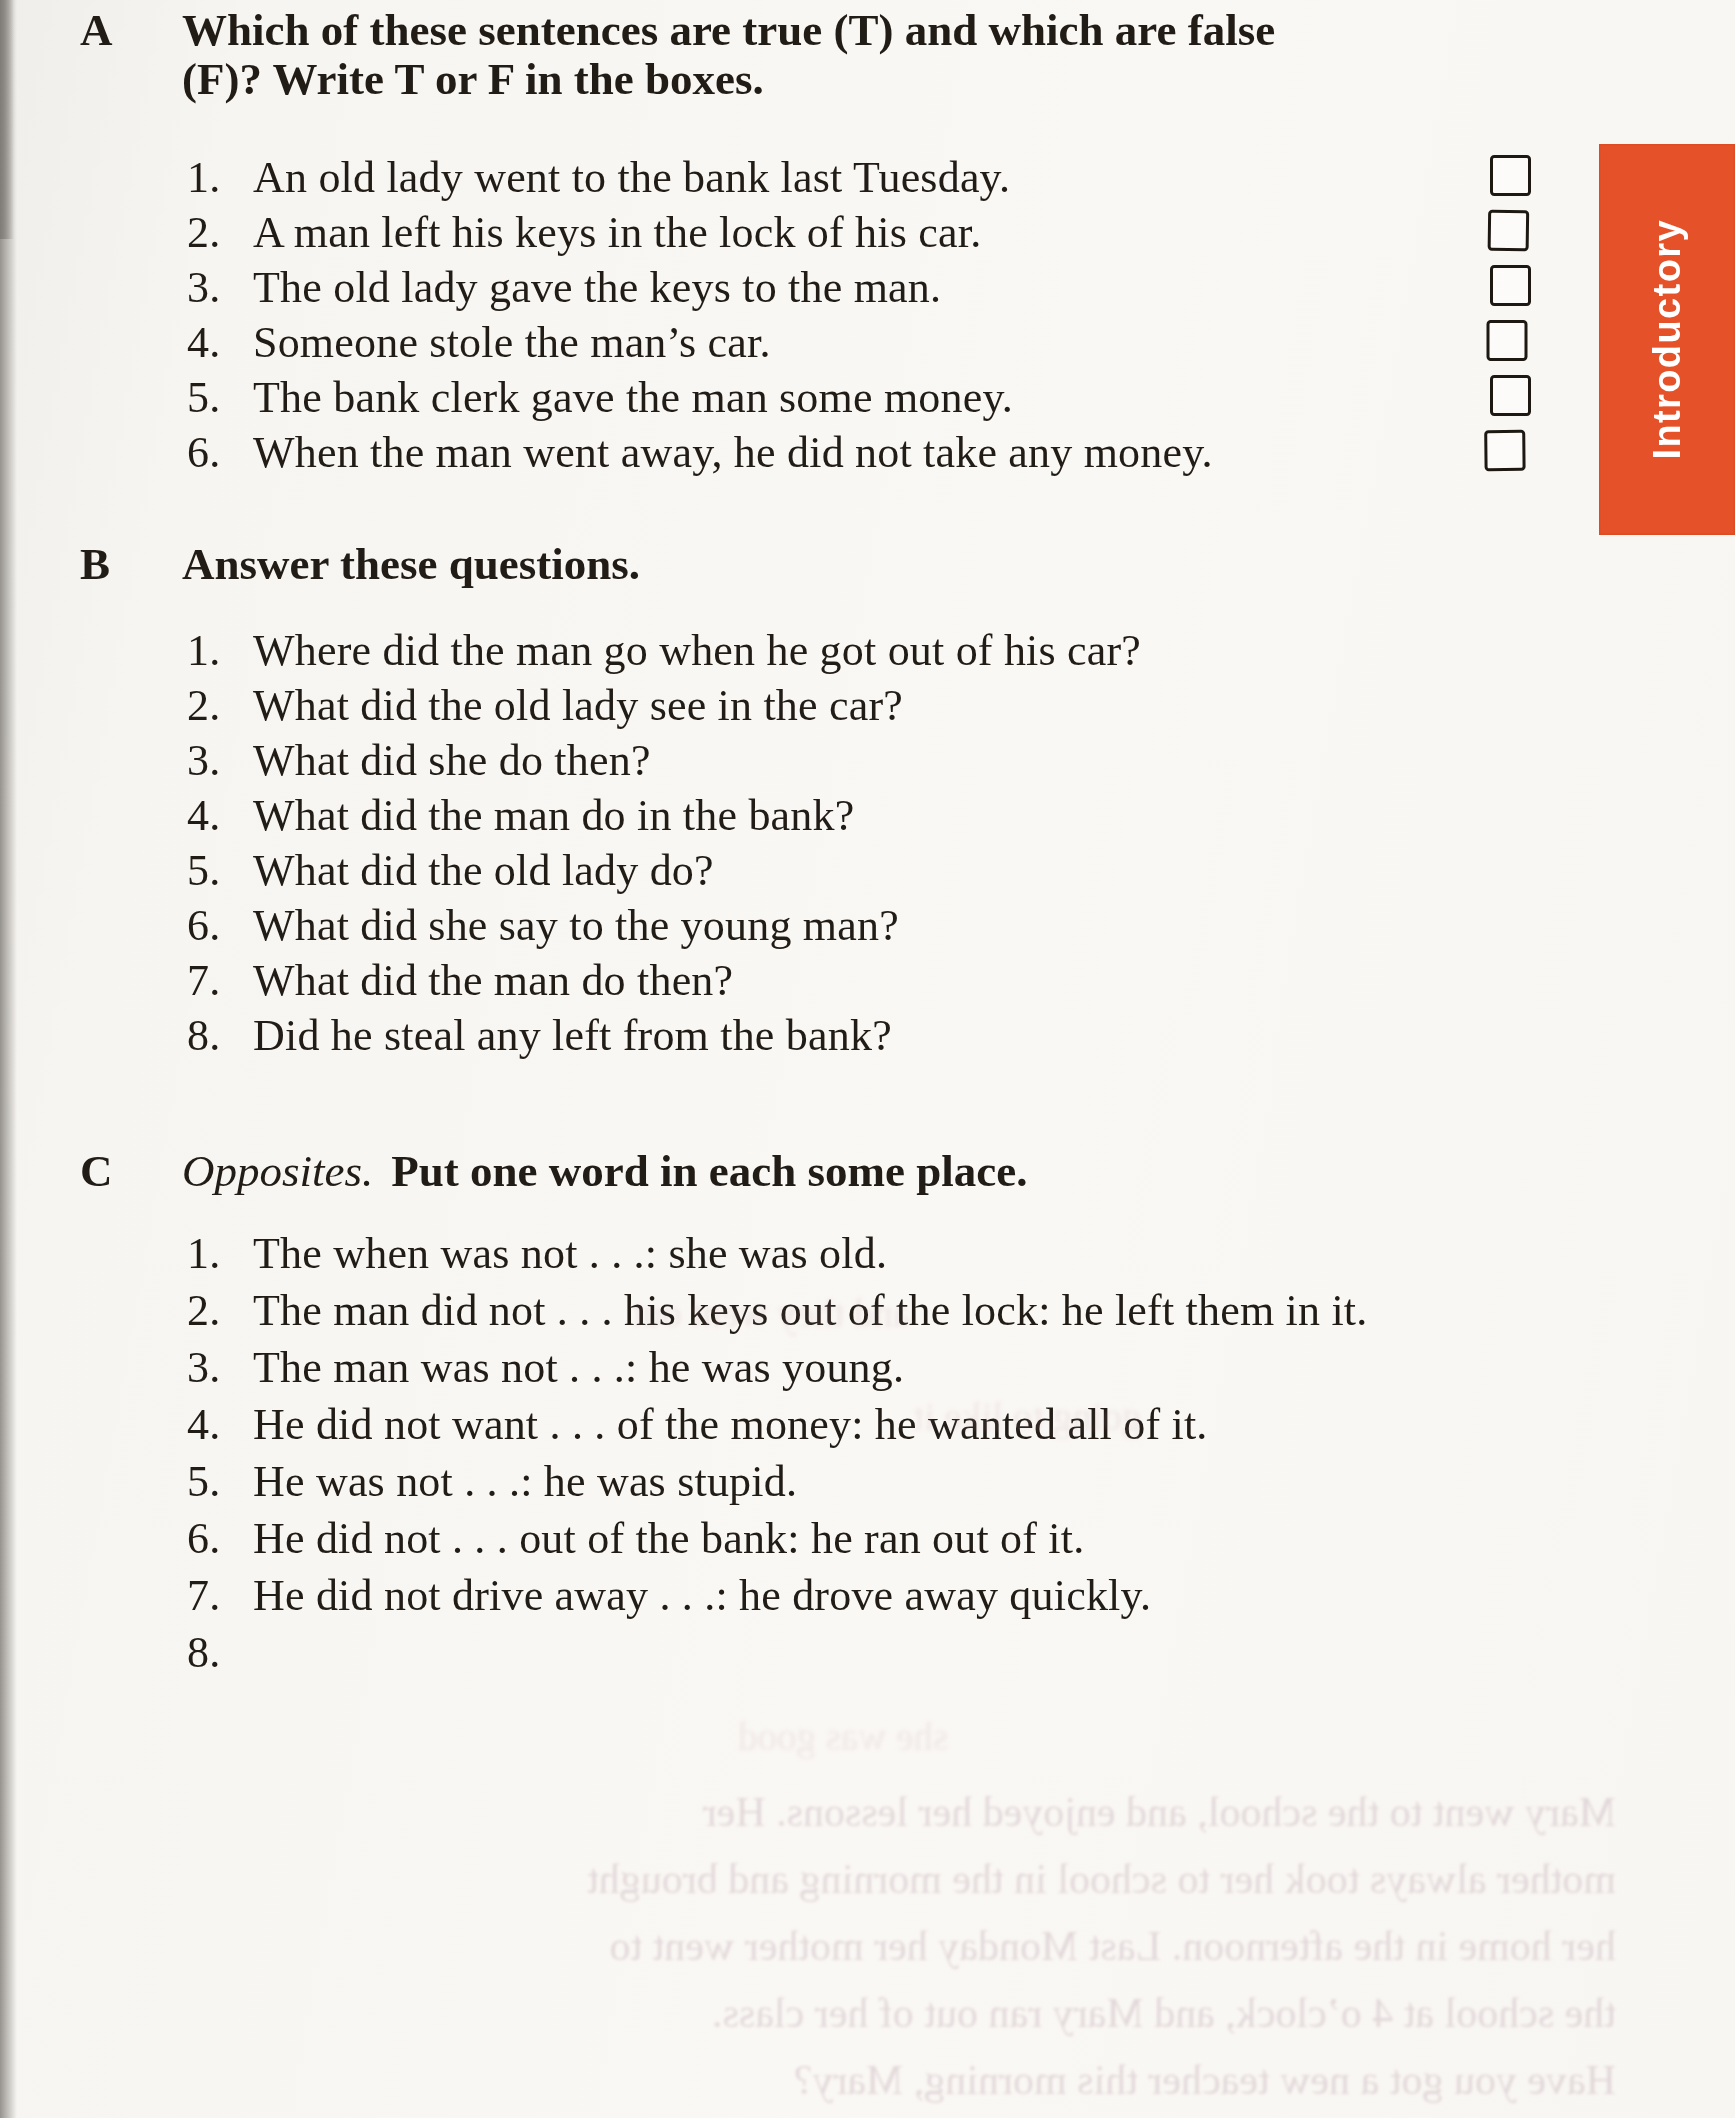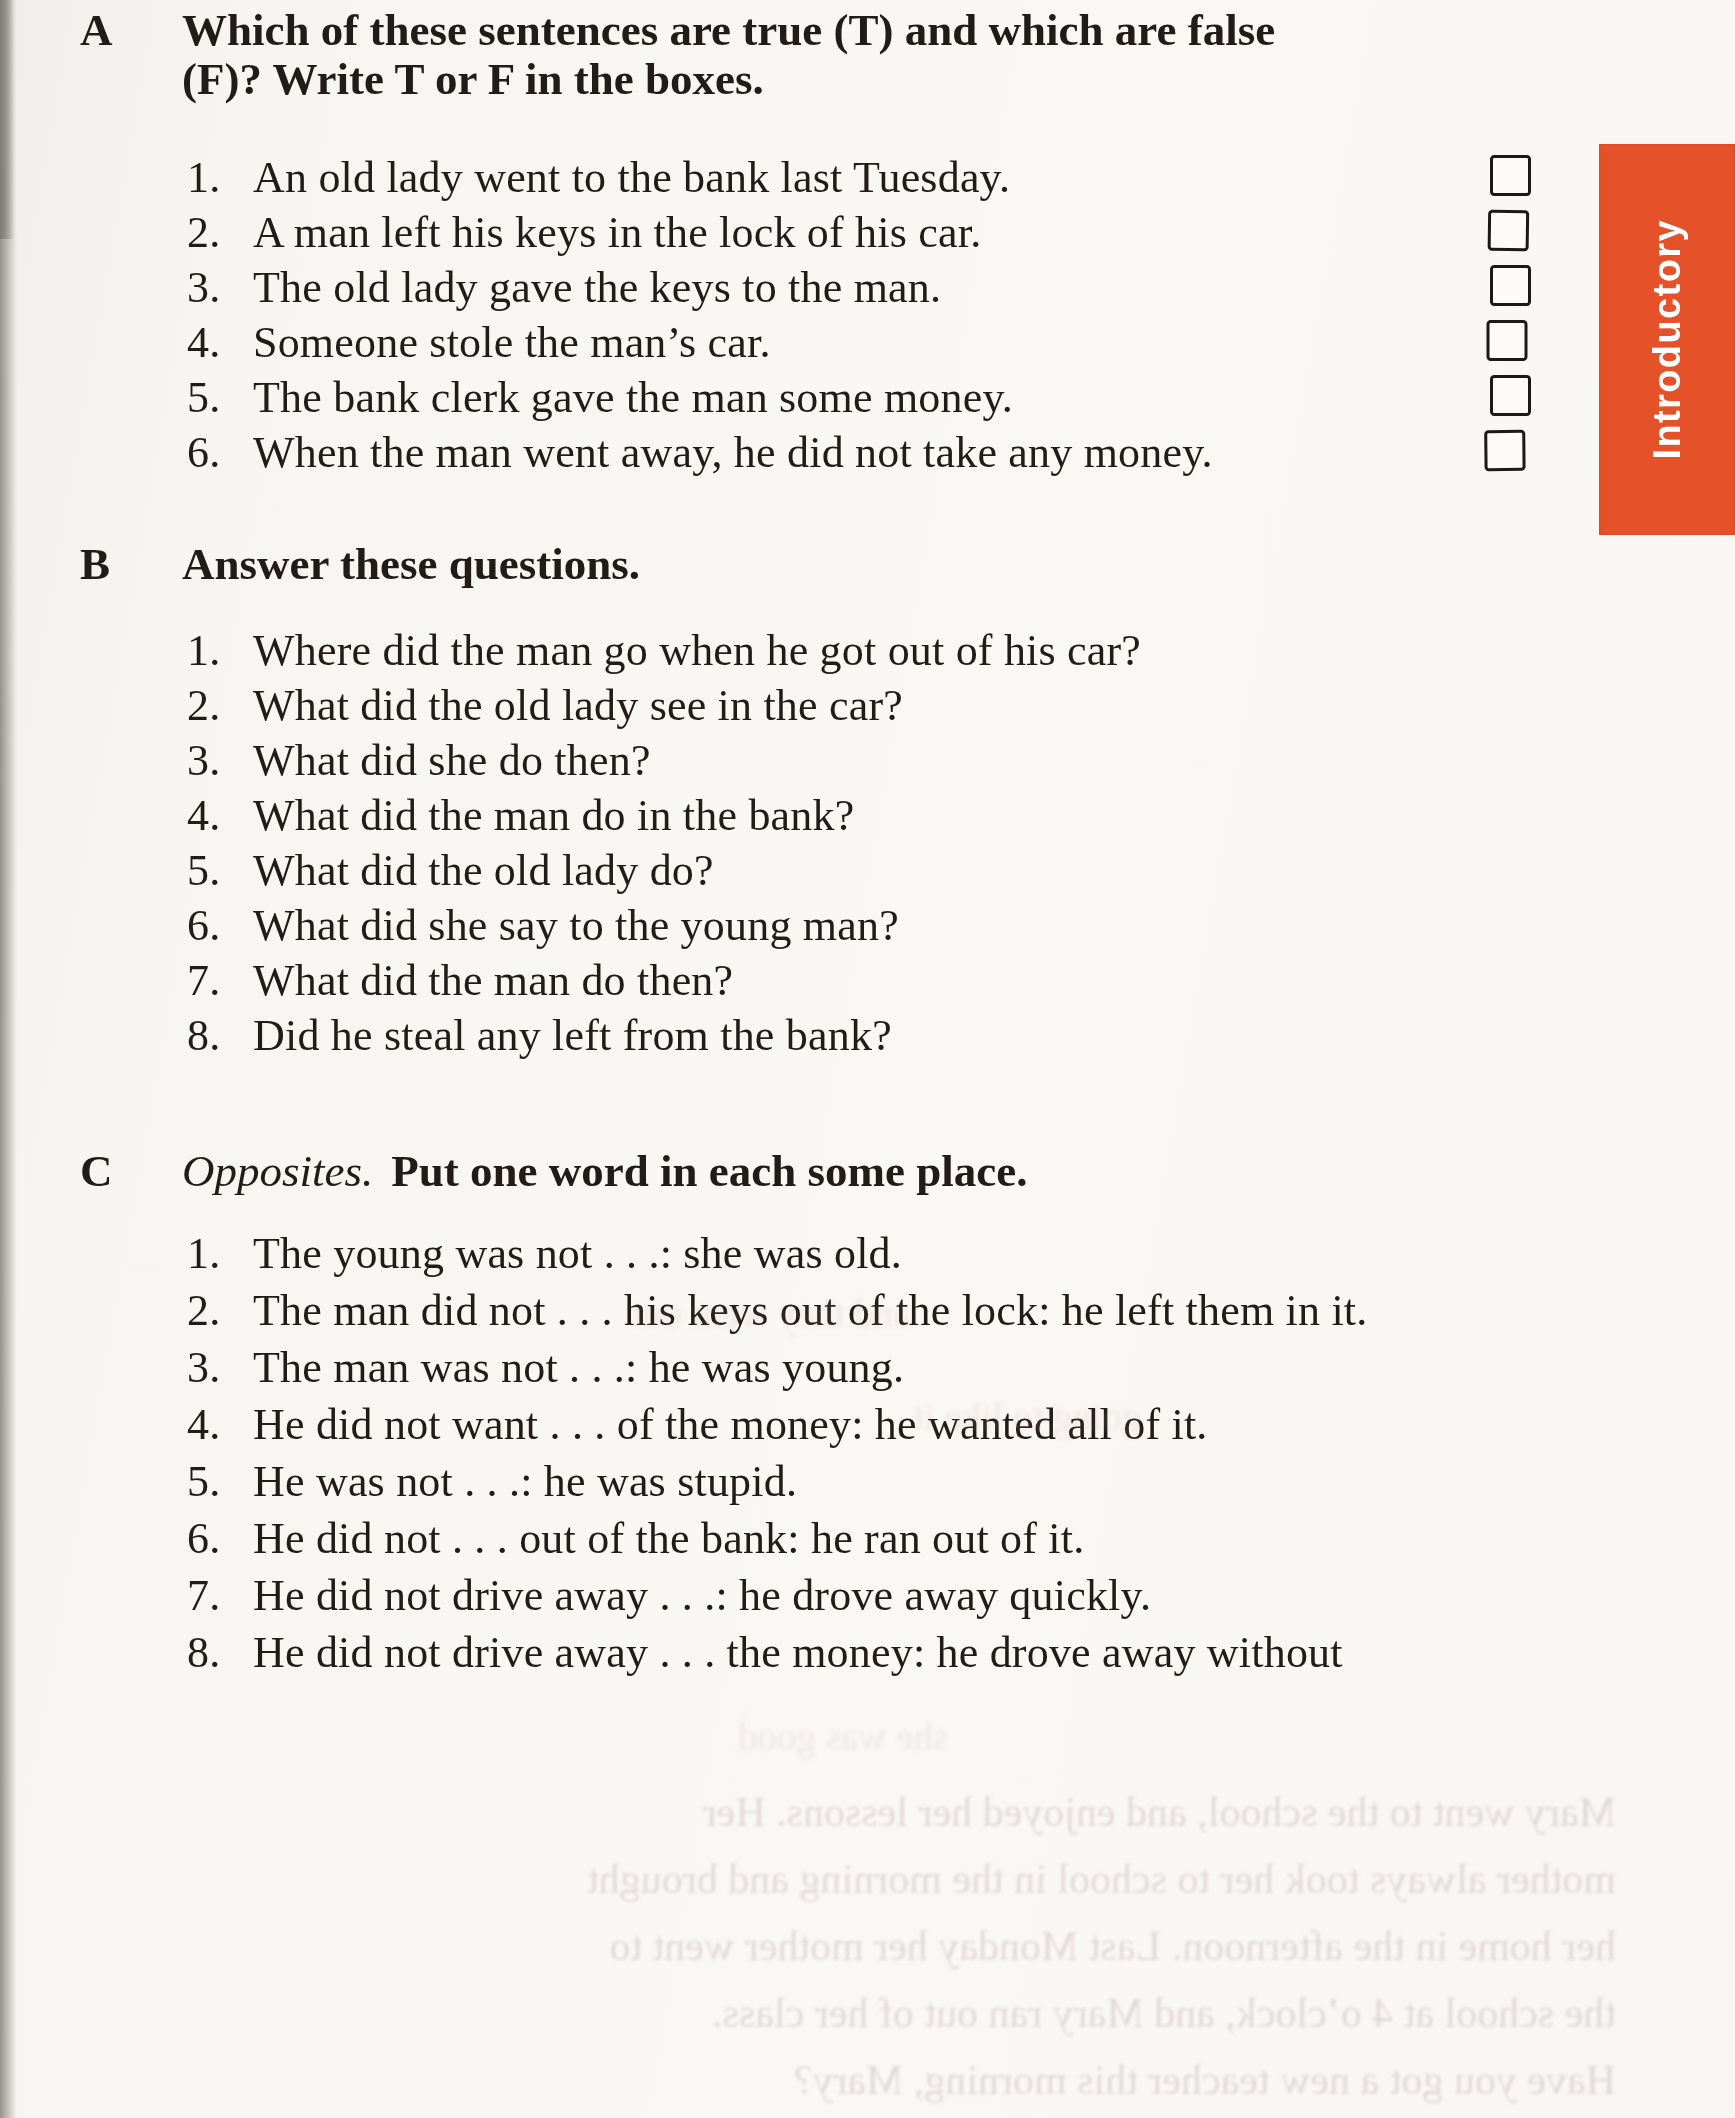--- a/index.html
+++ b/index.html
@@ -212,21 +212,21 @@
     <div class="sec-head">
       <span class="sec-letter">C</span>
       <span class="sec-title">
         <span class="c-italic">Opposites.</span><span class="c-bold">Put one word in each some place.</span>
       </span>
     </div>
     <ol>
       <li>
         <span class="num">1.</span>
         <span class="tcol">
-            <span class="t1">The young was not . . .: she was old.</span>
+            <span class="t1">The when was not . . .: she was old.</span>
           </span>
       </li>
       <li>
         <span class="num">2.</span>
         <span class="tcol">
             <span class="t1">The man did not . . . his keys out of the lock: he left them in it.</span>
           </span>
       </li>
       <li>
         <span class="num">3.</span>
@@ -254,21 +254,20 @@
       </li>
       <li>
         <span class="num">7.</span>
         <span class="tcol">
             <span class="t1">He did not drive away . . .: he drove away quickly.</span>
           </span>
       </li>
       <li>
         <span class="num">8.</span>
         <span class="tcol">
-            <span class="t1">He did not drive away . . . the money: he drove away without</span>
           </span>
       </li>
     </ol>
   </div>
 
   <div class="bleed">
     <span class="bline">Mary went to the school, and enjoyed her lessons. Her</span>
     <span class="bline">mother always took her to school in the morning and brought</span>
     <span class="bline">her home in the afternoon. Last Monday her mother went to</span>
     <span class="bline">the school at 4 o’clock, and Mary ran out of her class.</span>

